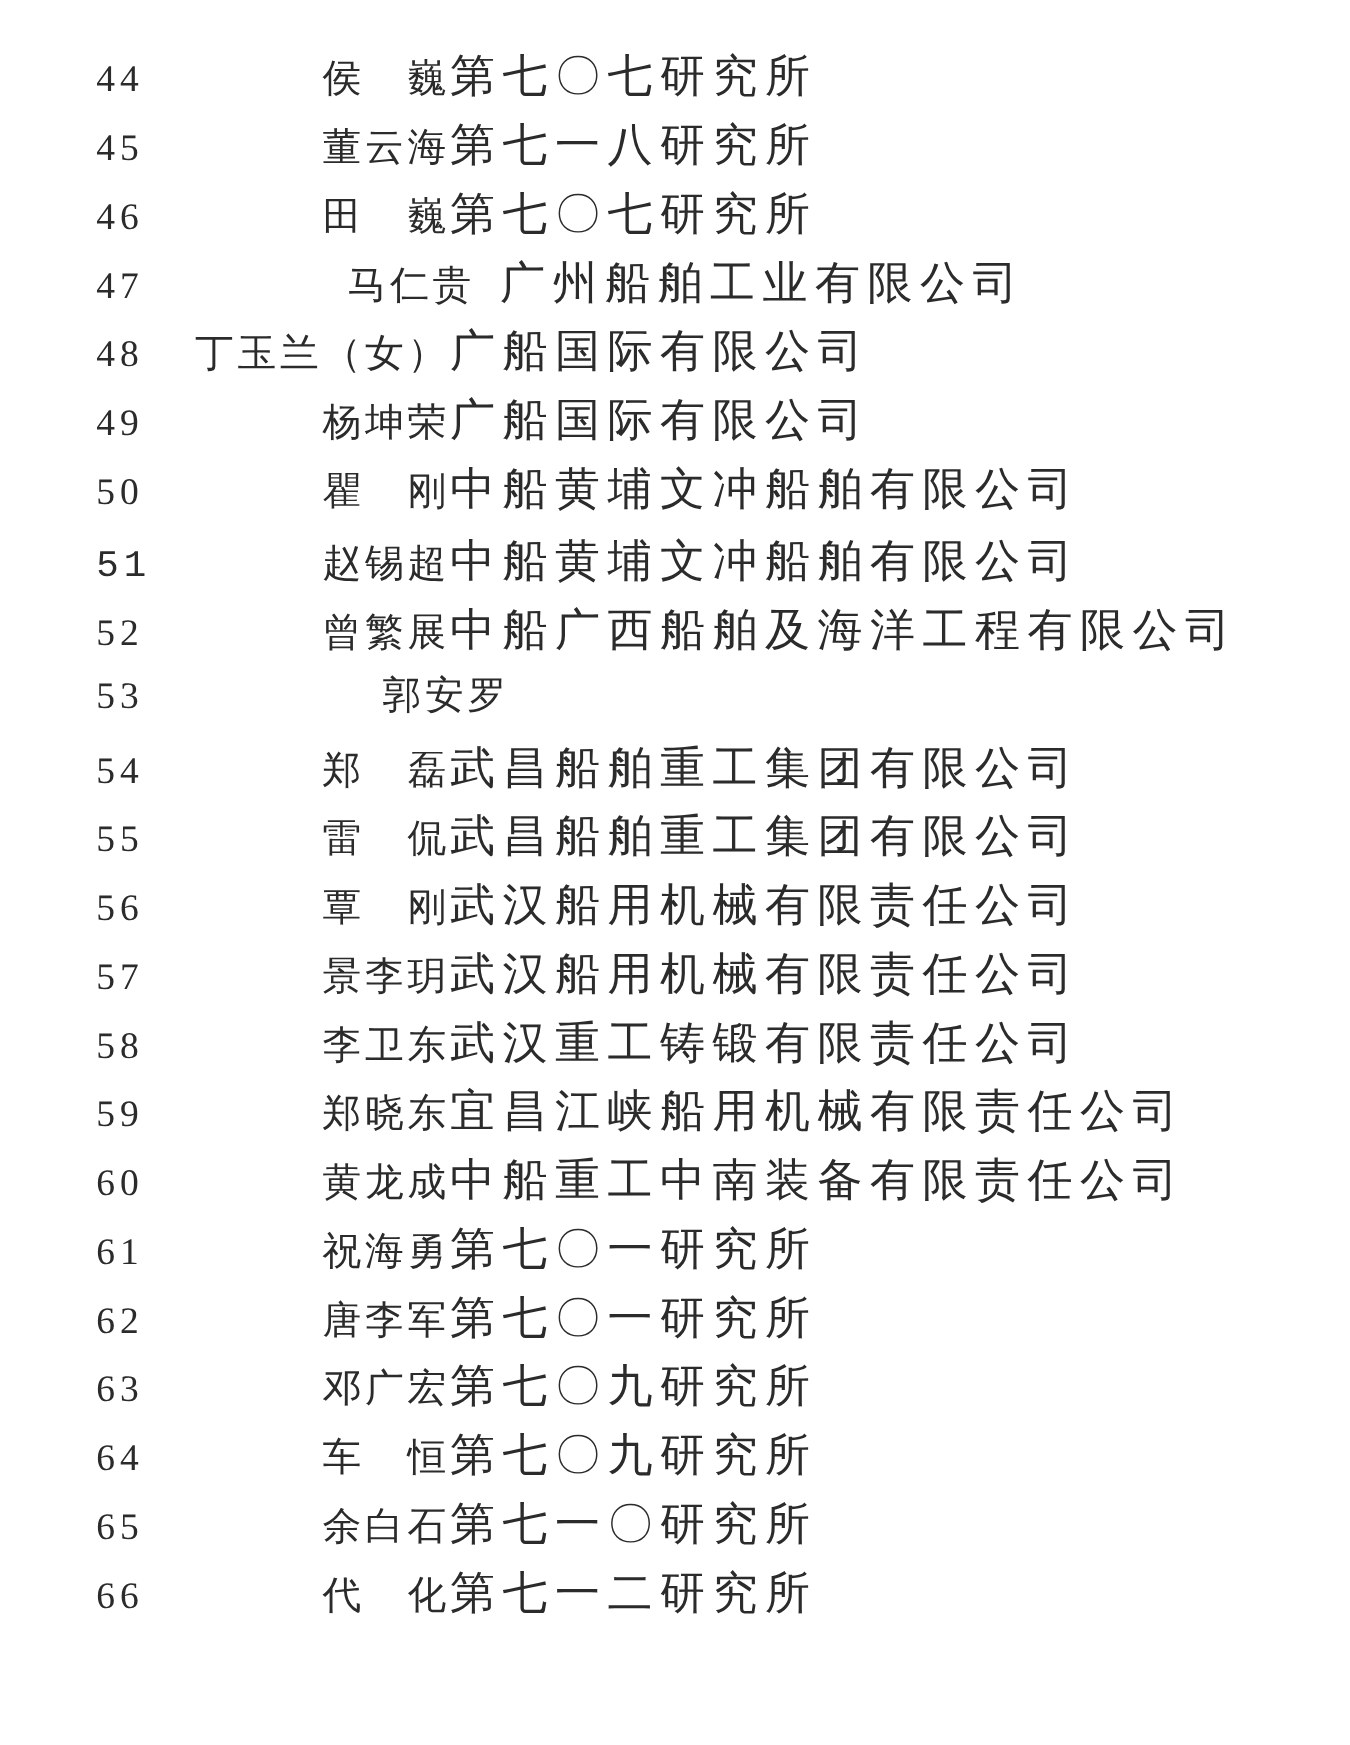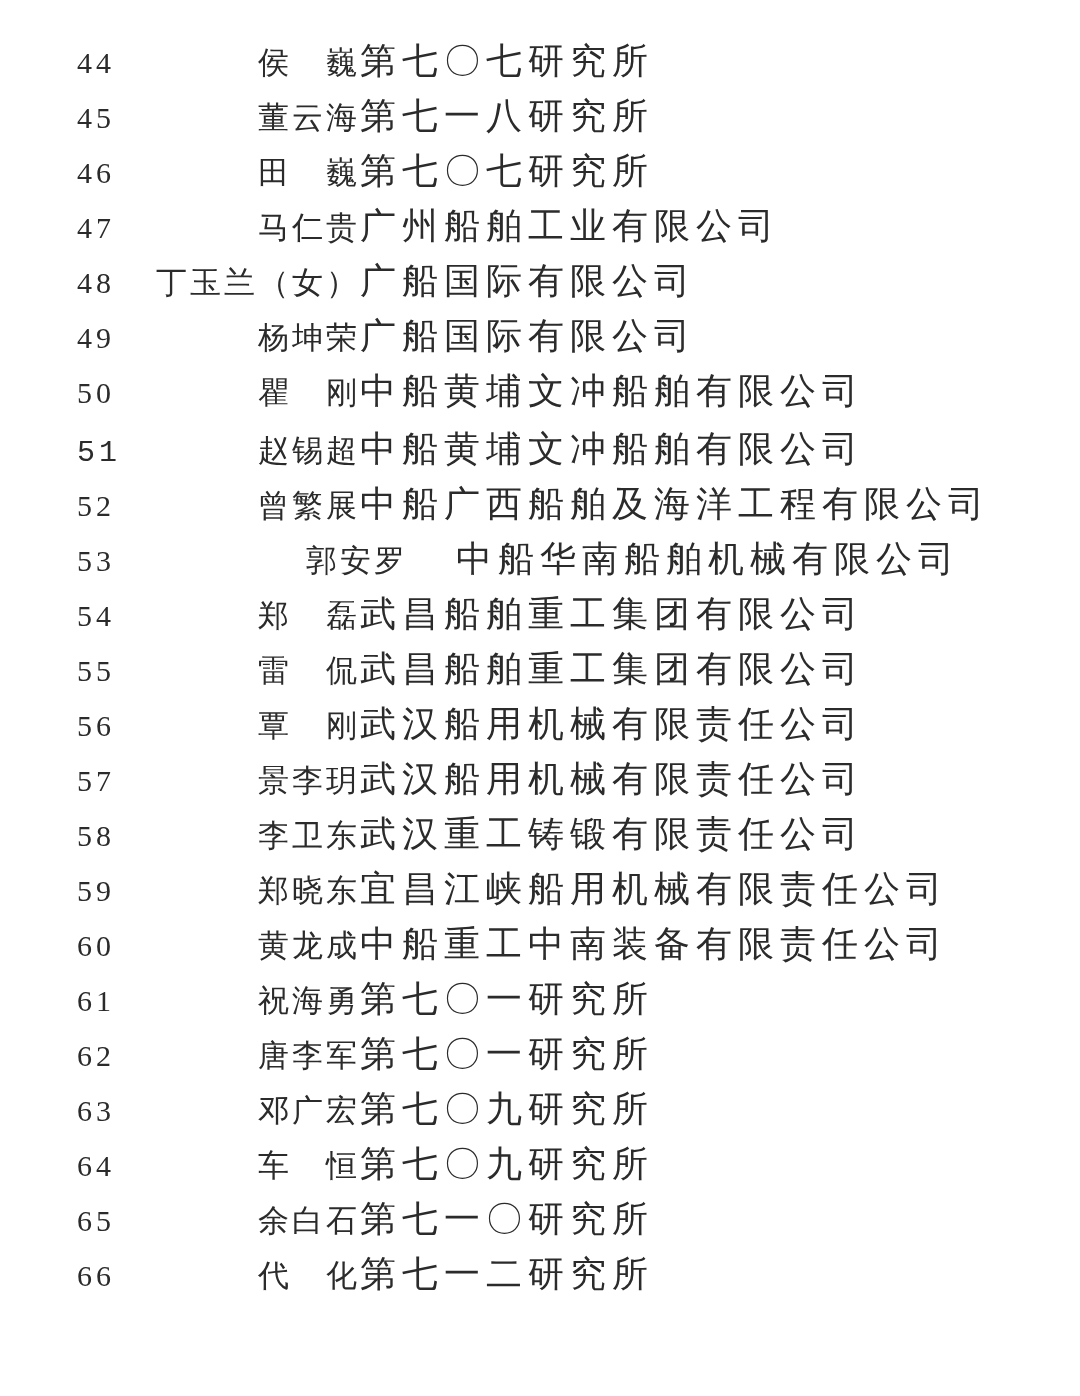--- a/index.html
+++ b/index.html
@@ -41,21 +41,21 @@
     color: #2b2b2b;
     text-align: right;
   }
   .org {
     font-size: 36px;
     letter-spacing: 6px;
     color: #2b2b2b;
   }
   
   .row:nth-of-type(3)  { margin-top: 16px; }
-  .row:nth-of-type(4)  { margin-top: 4px; }
+  .row:nth-of-type(4)  { margin-top: 4px; gap: 20px; }
   .row:nth-of-type(8)  { margin-top: 24px; font-family: Liberation Mono, monospace; }
   .row:nth-of-type(9)  { margin-top: 6px; }
   .row:nth-of-type(10) { margin-top: 8px; gap: 48px; }
   .row:nth-of-type(14) { margin-top: 10px; }
   .row:nth-of-type(22) { margin-top: 10px; }
 </style>
 </head>
 <body>
 
 <div class="page" id="page">
@@ -109,21 +109,20 @@
 
   <div class="row">
     <span class="no">52</span>
     <span class="name">曾繁展</span>
     <span class="org">中船广西船舶及海洋工程有限公司</span>
   </div>
 
   <div class="row">
     <span class="no">53</span>
     <span class="name">郭安罗</span>
-    <span class="org">中船华南船舶机械有限公司</span>
   </div>
 
   <div class="row">
     <span class="no">54</span>
     <span class="name">郑　磊</span>
     <span class="org">武昌船舶重工集团有限公司</span>
   </div>
 
   <div class="row">
     <span class="no">55</span>

